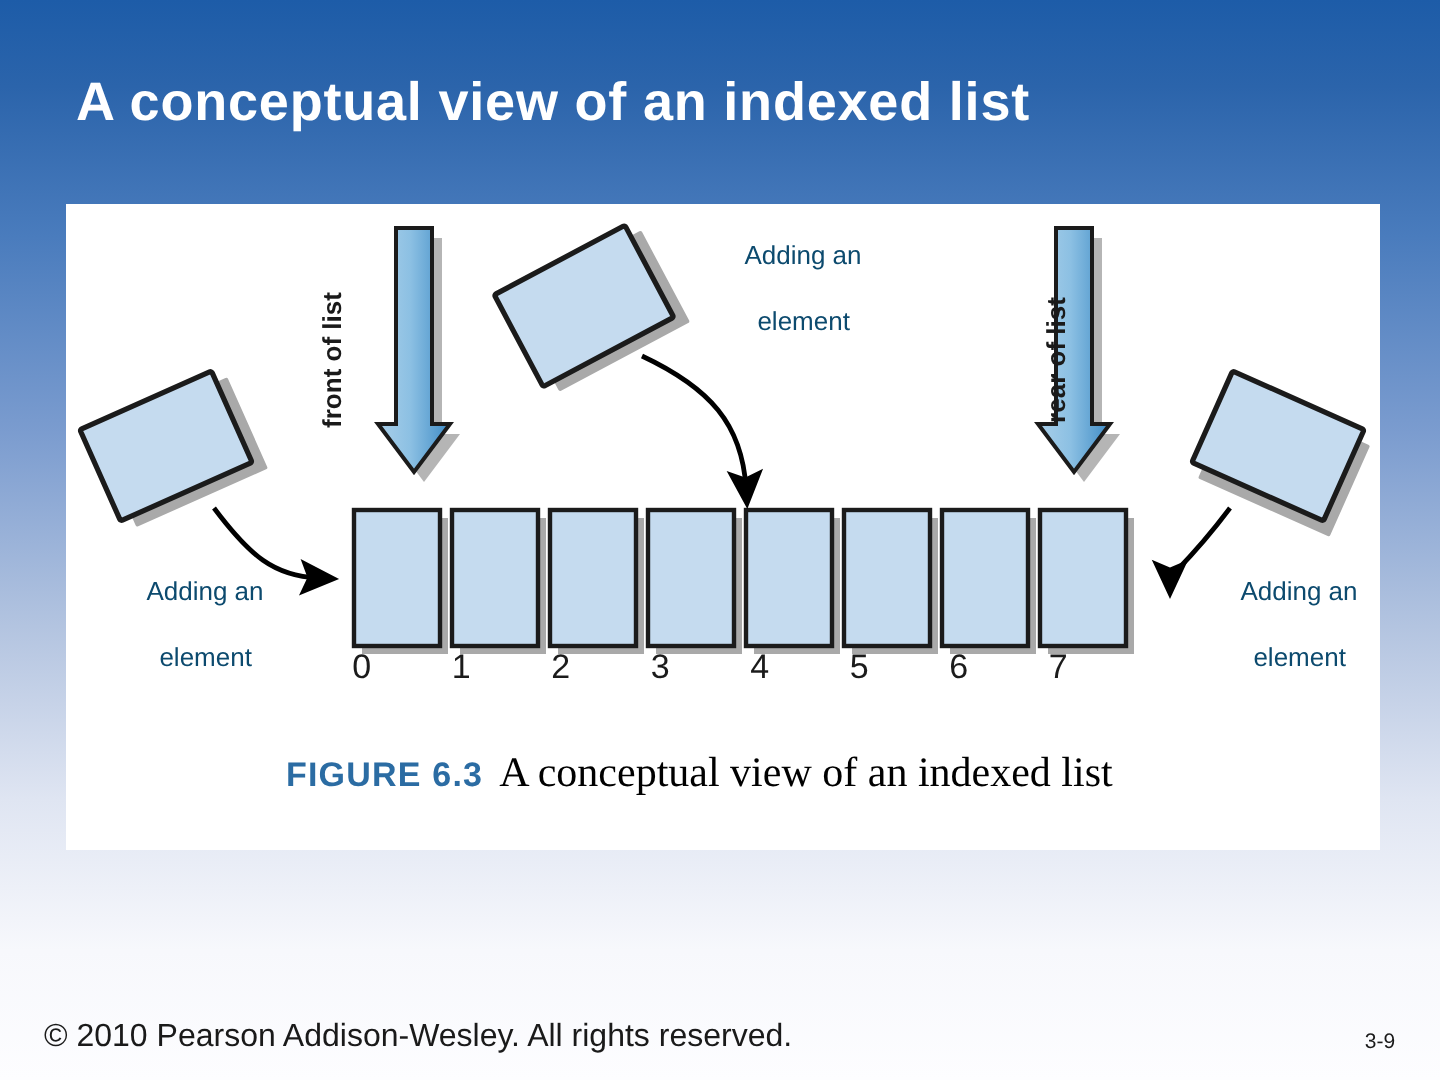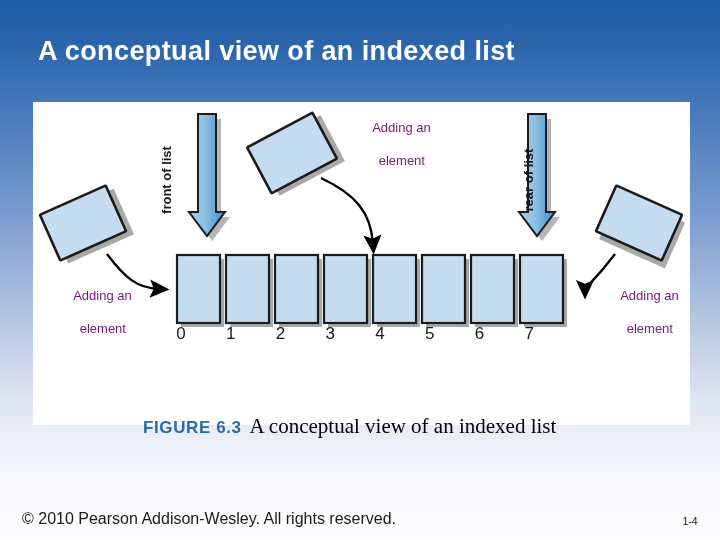--- a/index.html
+++ b/index.html
@@ -59,21 +59,21 @@
     top: 0;
     width: 657px;
     height: 323px;
   }
 
   
   .fig-label {
     position: absolute;
     font-family: "Liberation Sans", sans-serif;
     font-size: 13px;
-    color: #701a75;
+    color: #0c4a6e;
     line-height: 1.25;
     text-align: center;
     white-space: pre;
   }
   #label-top    { left: 298px; top: 2px;   width: 120px; }
   #label-left   { left: 4px;   top: 170px; width: 110px; }
   #label-right  { left: 556px; top: 170px; width: 100px; }
 
   
   #index-row {
@@ -115,21 +115,20 @@
     text-align: center;
     transform: translate(-50%, -50%) rotate(-90deg);
   }
 
   
   #figure-caption {
     position: absolute;
     left: 110px;
     top: 272px;
     white-space: nowrap;
-    margin-top: 40px;
   }
   #caption-tag {
     font-family: "Liberation Sans", sans-serif;
     font-size: 17px;
     font-weight: bold;
     color: #2b6ca3;
     letter-spacing: 0.6px;
   }
   #caption-text {
     font-family: "Liberation Serif", serif;
@@ -257,15 +256,15 @@
     </div>
 
     <div id="figure-caption">
       <span id="caption-tag">FIGURE 6.3</span><span id="caption-text">A conceptual view of an indexed list</span>
     </div>
 
   </div>
 
   <div id="footer-copyright">© 2010 Pearson Addison-Wesley. All rights reserved.</div>
 
-  <div id="footer-slide-number">1-4</div>
+  <div id="footer-slide-number">3-9</div>
 
 </div>
 
 </body></html>

